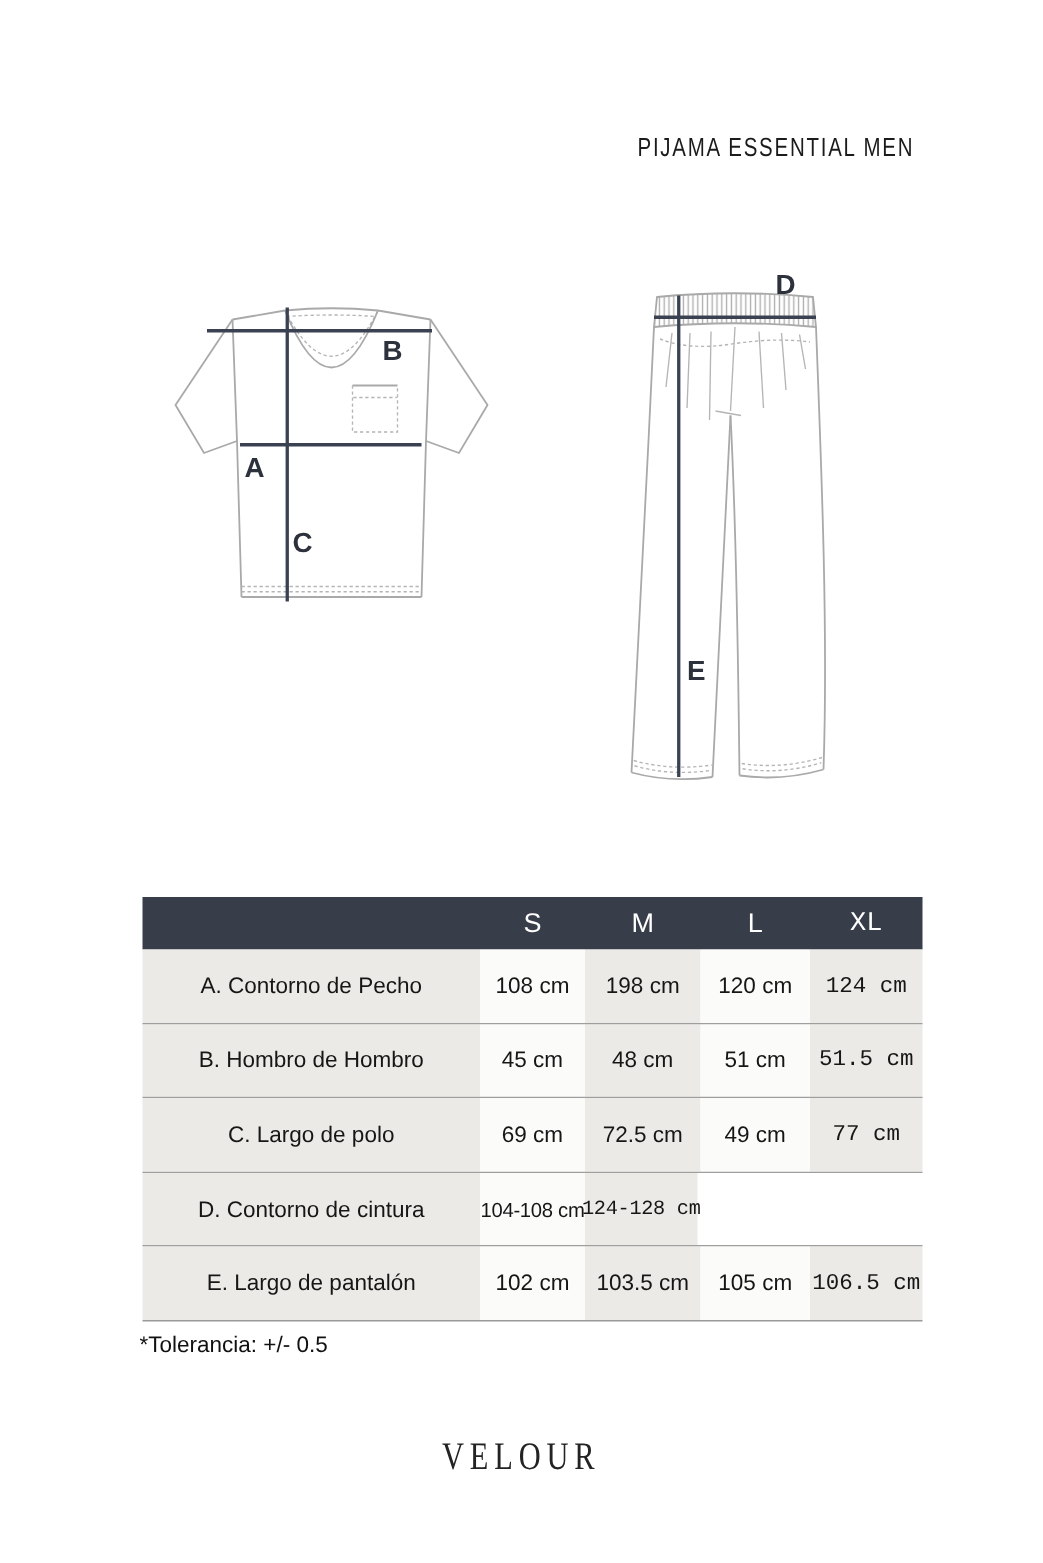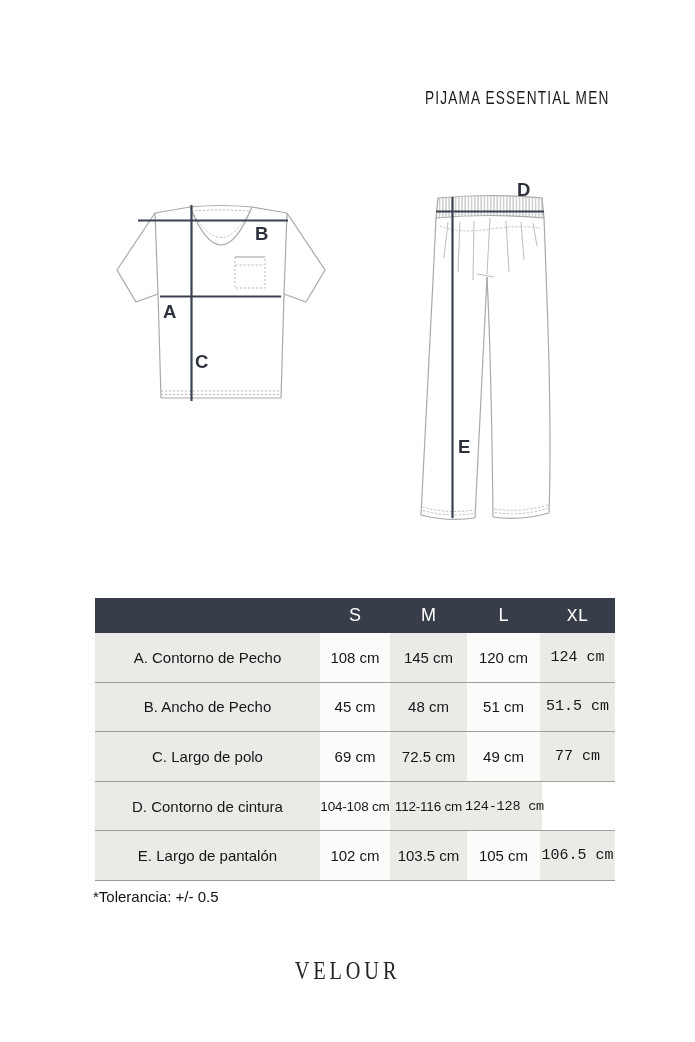--- a/index.html
+++ b/index.html
@@ -127,45 +127,44 @@
       <div class="c lab"></div>
       <div class="c s">S</div>
       <div class="c m">M</div>
       <div class="c l">L</div>
       <div class="c xl">XL</div>
     </div>
 
     <div class="t-row">
       <div class="c lab bg-g">A. Contorno de Pecho</div>
       <div class="c v s bg-w">108 cm</div>
-      <div class="c v m bg-g">145 cm</div>
+      <div class="c v m bg-g">198 cm</div>
       <div class="c v l bg-w">120 cm</div>
       <div class="c v xl bg-g">124 cm</div>
     </div>
 
     <div class="t-row">
-      <div class="c lab bg-g">B. Ancho de Pecho</div>
+      <div class="c lab bg-g">B. Hombro de Hombro</div>
       <div class="c v s bg-w">45 cm</div>
       <div class="c v m bg-g">48 cm</div>
       <div class="c v l bg-w">51 cm</div>
       <div class="c v xl bg-g">51.5 cm</div>
     </div>
 
     <div class="t-row">
       <div class="c lab bg-g">C. Largo de polo</div>
       <div class="c v s bg-w">69 cm</div>
       <div class="c v m bg-g">72.5 cm</div>
       <div class="c v l bg-w">49 cm</div>
       <div class="c v xl bg-g">77 cm</div>
     </div>
 
     <div class="t-row row-d">
       <div class="c lab bg-g">D. Contorno de cintura</div>
       <div class="c v s bg-w">104-108 cm</div>
-      <div class="c v m bg-g">112-116 cm</div>
       <div class="c v xl bg-g">124-128 cm</div>
     </div>
 
     <div class="t-row">
       <div class="c lab bg-g">E. Largo de pantalón</div>
       <div class="c v s bg-w">102 cm</div>
       <div class="c v m bg-g">103.5 cm</div>
       <div class="c v l bg-w">105 cm</div>
       <div class="c v xl bg-g">106.5 cm</div>
     </div>

